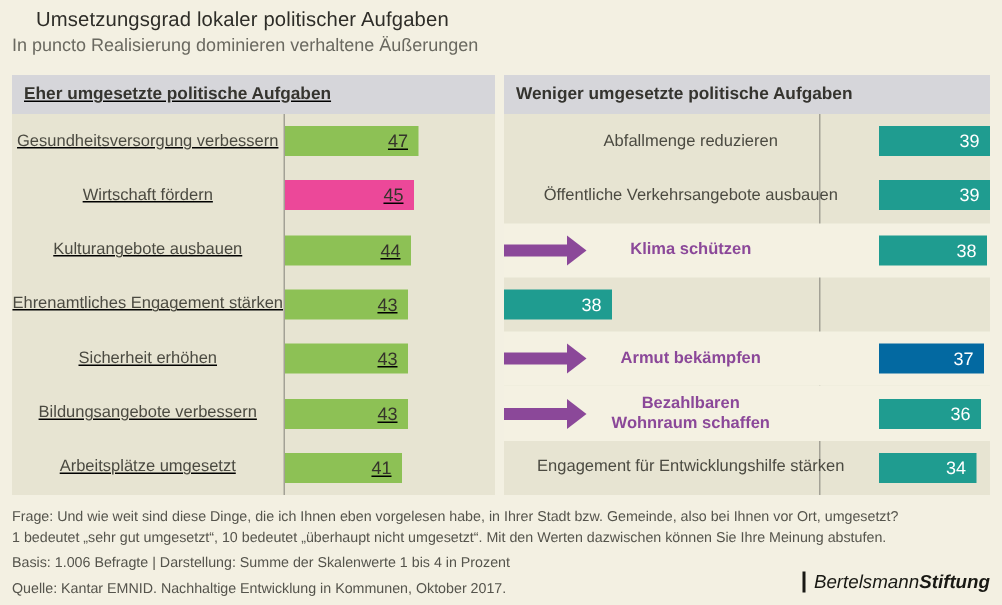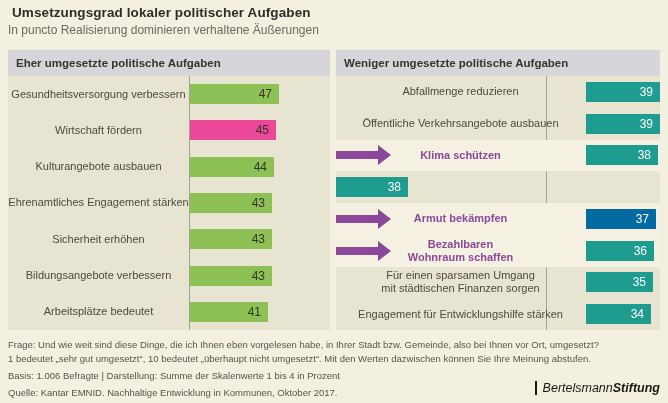--- a/index.html
+++ b/index.html
@@ -3,29 +3,29 @@
 <meta charset="utf-8">
 <style>
   html,body{margin:0;padding:0;}
   body{
     width:668px;height:403px;position:relative;overflow:hidden;
     background:#f3f0e2;
     font-family:"Liberation Sans", sans-serif;
     -webkit-font-smoothing:antialiased;
   }
   .title{
-    position:absolute;left:12px;top:5px;
-    font-size:13.5px;font-weight:bold;color:#2e2d28;letter-spacing:.1px;
+    position:absolute;left:24px;top:5px;
+    font-size:13.5px;font-weight:normal;color:#2e2d28;letter-spacing:.1px;
   }
   .subtitle{
     position:absolute;left:8px;top:23px;
     font-size:12px;color:#6a6960;
   }
   .panel{position:absolute;top:50px;height:280px;}
-  .panel.left{left:8px;width:322px;}
+  .panel.left{left:8px;width:322px;text-decoration:underline;}
   .panel.right{left:336px;width:324px;}
   .panel-header{
     height:26px;line-height:26px;background:#d6d6da;
     font-size:11.5px;font-weight:bold;color:#35342f;
     padding-left:8px;box-sizing:border-box;
   }
   .panel-body{
     position:relative;height:254px;background:#e7e4d2;
     display:flex;flex-direction:column;
   }
@@ -105,21 +105,21 @@
           <span class="val" style="color: rgb(53, 52, 43);">43</span>
         </div>
       </div>
       <div class="row">
         <div class="lbl">Bildungsangebote verbessern</div>
         <div class="bar" style="width: 82px; background: rgb(141, 193, 85);">
           <span class="val" style="color: rgb(53, 52, 43);">43</span>
         </div>
       </div>
       <div class="row">
-        <div class="lbl">Arbeitsplätze bedeutet</div>
+        <div class="lbl">Arbeitsplätze umgesetzt</div>
         <div class="bar" style="width: 78px; background: rgb(141, 193, 85);">
           <span class="val" style="color: rgb(53, 52, 43);">41</span>
         </div>
       </div>
     </div>
 </div>
 
 <div class="panel right">
   <div class="panel-header">Weniger umgesetzte politische Aufgaben</div>
   <div class="panel-body">
@@ -165,26 +165,20 @@
         <div class="arrow">
           <span class="shaft"></span>
           <span class="head"></span>
         </div>
         <div class="lbl purple">Bezahlbaren<br>Wohnraum schaffen</div>
         <div class="bar" style="width: 68px; background: rgb(31, 156, 144);">
           <span class="val" style="color: rgb(255, 255, 255);">36</span>
         </div>
       </div>
       <div class="row">
-        <div class="lbl">Für einen sparsamen Umgang<br>mit städtischen Finanzen sorgen</div>
-        <div class="bar" style="width: 67px; background: rgb(31, 156, 144);">
-          <span class="val" style="color: rgb(255, 255, 255);">35</span>
-        </div>
-      </div>
-      <div class="row">
         <div class="lbl">Engagement für Entwicklungshilfe stärken</div>
         <div class="bar" style="width: 65px; background: rgb(31, 156, 144);">
           <span class="val" style="color: rgb(255, 255, 255);">34</span>
         </div>
       </div>
     </div>
 </div>
 
 <div class="footer">
   <div>Frage: Und wie weit sind diese Dinge, die ich Ihnen eben vorgelesen habe, in Ihrer Stadt bzw. Gemeinde, also bei Ihnen vor Ort, umgesetzt?</div>

